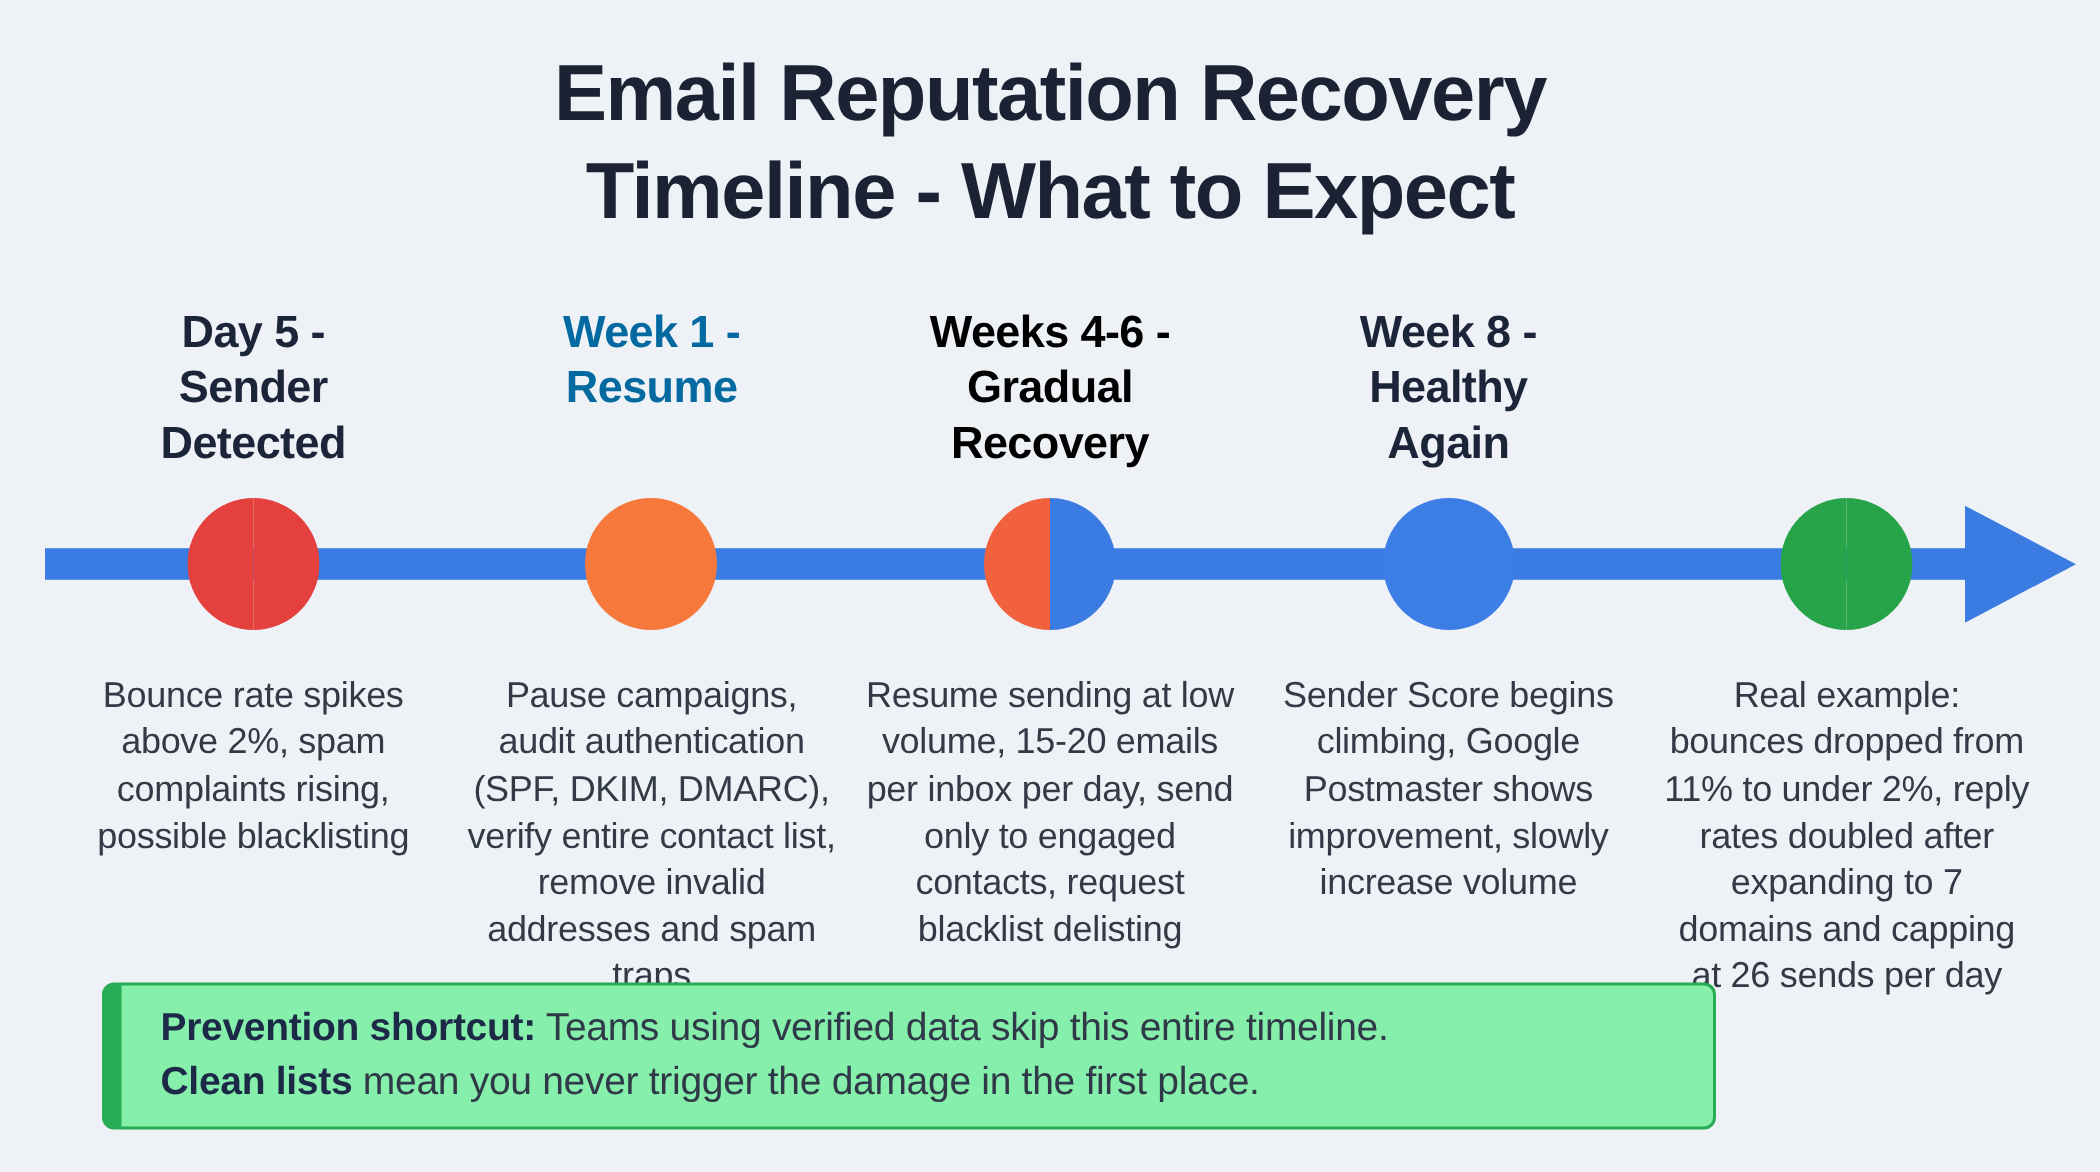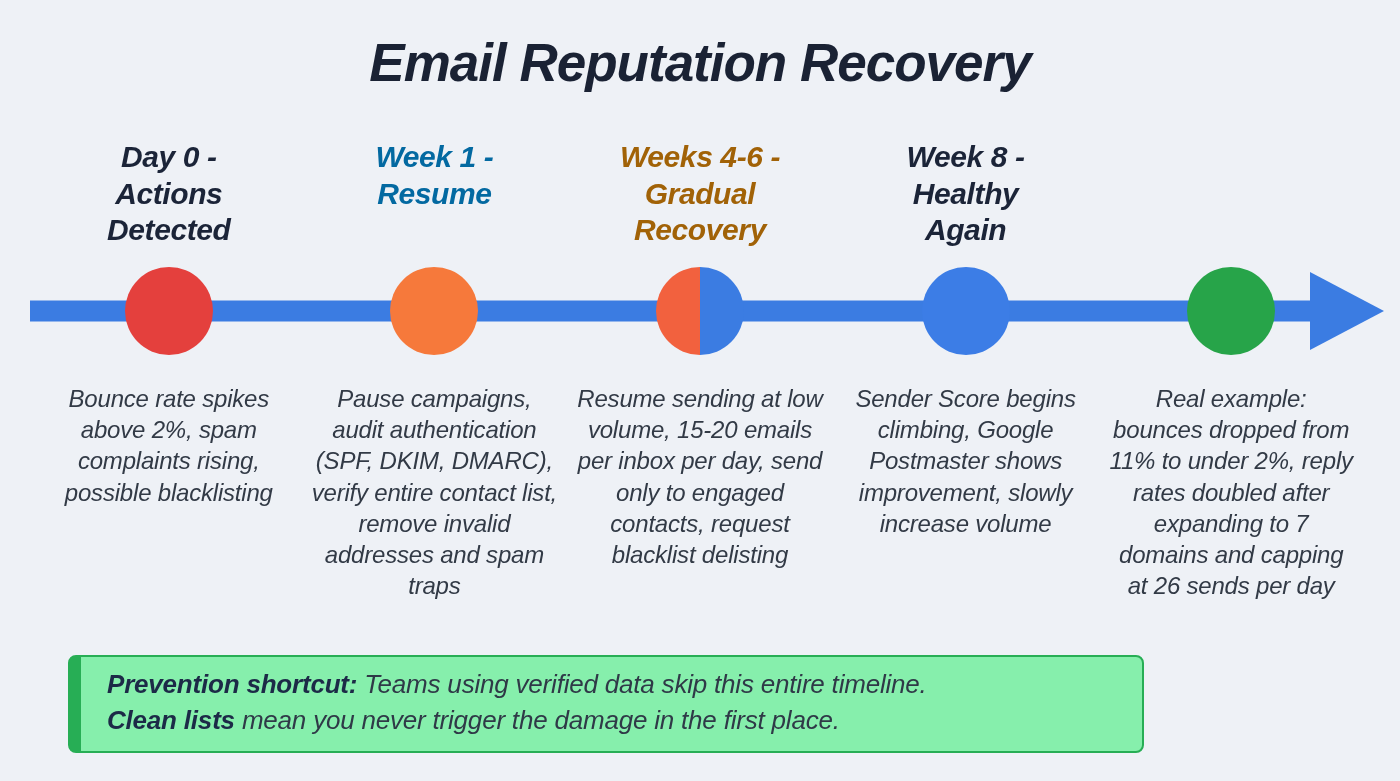--- a/index.html
+++ b/index.html
@@ -5,21 +5,20 @@
   * { margin: 0; padding: 0; box-sizing: border-box; }
   html, body { width: 1400px; height: 781px; overflow: hidden; }
   body {
     font-family: "Liberation Sans", sans-serif;
     position: relative;
   }
   .page {
     width: 1400px;
     height: 781px;
     padding-top: 30px;
-    font-style: italic;
   }
   
   .title {
     text-align: center;
     font-size: 53px;
     font-weight: 700;
     line-height: 1.23;
     letter-spacing: -1px;
   }
   .title .t-line { display: block; }
@@ -115,33 +114,34 @@
   }
   .callout-line .bold { font-weight: 700; }
 </style>
 </head>
 <body>
 
 <div class="page" style="background-color: rgb(238, 241, 246);">
 
   <h1 class="title" style="color: rgb(26, 34, 52);">
     <span class="t-line">Email Reputation Recovery</span>
+    <span class="t-line">Timeline - What to Expect</span>
   </h1>
 
   <div class="cols headings">
     <div class="col m-heading" style="color: rgb(27, 36, 56);">
-      <span>Day 0 -</span>
-      <span>Actions</span>
+      <span>Day 5 -</span>
+      <span>Sender</span>
       <span>Detected</span>
     </div>
     <div class="col m-heading" style="color: #0369a1;">
       <span>Week 1 -</span>
       <span>Resume</span>
     </div>
-    <div class="col m-heading" style="color: #a16207;">
+    <div class="col m-heading" style="color: #000000;">
       <span>Weeks 4-6 -</span>
       <span>Gradual</span>
       <span>Recovery</span>
     </div>
     <div class="col m-heading" style="color: rgb(27, 36, 56);">
       <span>Week 8 -</span>
       <span>Healthy</span>
       <span>Again</span>
     </div>
   </div>

